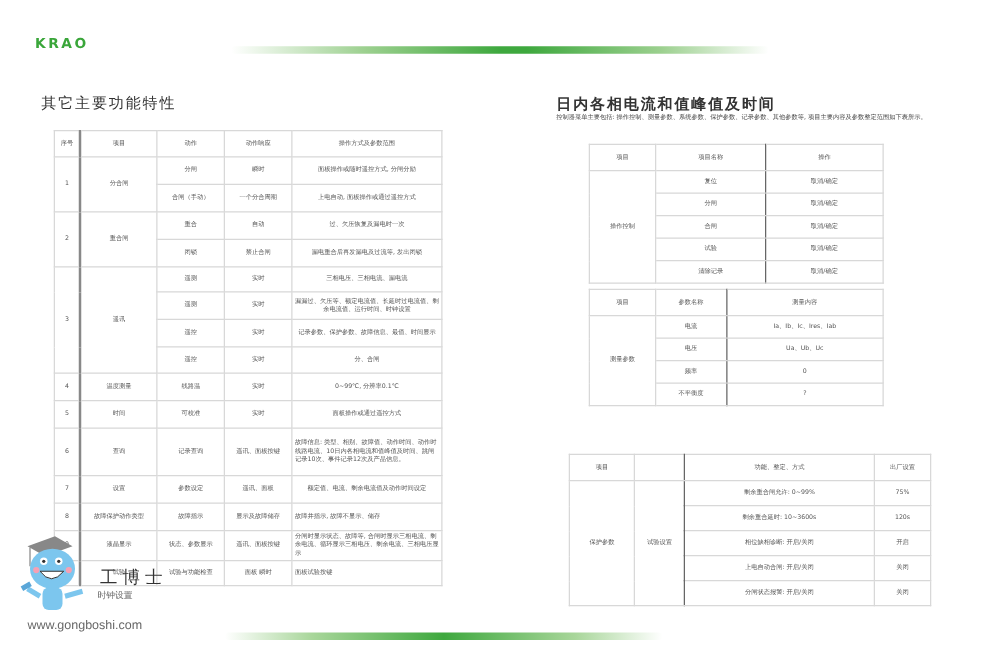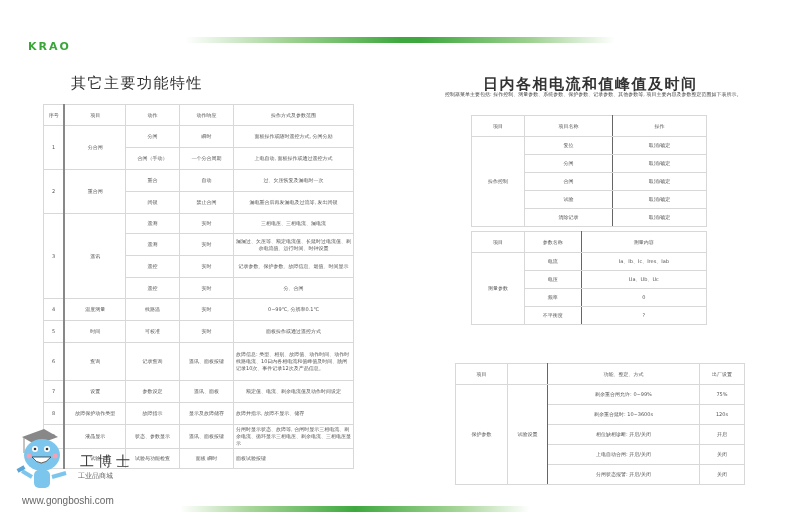--- a/index.html
+++ b/index.html
@@ -1,25 +1,25 @@
 <!DOCTYPE html>
 <html><head>
 <meta charset="utf-8">
 <style>
   * { box-sizing: border-box; margin: 0; padding: 0; }
   html, body { width: 800px; height: 519px; background: #ffffff; overflow: hidden; }
   body { position: relative; font-family: "DejaVu Sans", sans-serif; color: #555; }
 
-  .logo { position: absolute; left: 28px; top: 40px; font-family: "DejaVu Sans", sans-serif; font-weight: bold; font-size: 11px; letter-spacing: 2px; color: #3aa63a; }
+  .logo { position: absolute; left: 28px; top: 28px; font-family: "DejaVu Sans", sans-serif; font-weight: bold; font-size: 11px; letter-spacing: 2px; color: #3aa63a; }
   .top-bar { position: absolute; left: 185px; top: 37px; width: 430px; height: 6px; border-radius: 3px;
     background: linear-gradient(90deg, rgba(255,255,255,0) 0%, #9cd08f 25%, #3ea83e 50%, #3ea83e 55%, #9cd08f 80%, rgba(255,255,255,0) 100%); }
   .bottom-bar { position: absolute; left: 180px; top: 506px; width: 350px; height: 6px; border-radius: 3px;
     background: linear-gradient(90deg, rgba(255,255,255,0) 0%, #a8d69a 20%, #3ea83e 50%, #a8d69a 80%, rgba(255,255,255,0) 100%); }
 
-  .section-title { position: absolute; font-size: 15px; color: #333; letter-spacing: 1.5px; margin-left: 38px; }
+  .section-title { position: absolute; font-size: 12px; color: #333; letter-spacing: 1.5px; }
   .title-left { left: 33px; top: 74px; }
   .title-right { left: 445px; top: 75px; font-weight: bold; }
   .intro { position: absolute; left: 445px; top: 90px; width: 340px; font-size: 5px; line-height: 8px; color: #444; }
 
   table { border-collapse: collapse; position: absolute; font-size: 5px; color: #555; }
   td, th { border: 1px solid #d8d8d8; text-align: center; vertical-align: middle; font-weight: normal; padding: 1px 2px; line-height: 7px; }
   th { height: 21px; }
   .tl { left: 43px; top: 104px; width: 311px; }
   .tl .thick-left { border-left: 2px solid #888; }
   .tl .row-sep td { border-top: 1px solid #999; }
@@ -262,14 +262,14 @@
     <circle cx="33" cy="24" r="1.3" fill="#333"></circle>
   <circle cx="15" cy="31" r="2.5" fill="#f6a0b4"></circle>
     <circle cx="41" cy="31" r="2.5" fill="#f6a0b4"></circle>
   <path d="M18 32 Q27 44 37 32 Z" fill="#fff" stroke="#333" stroke-width="0.8"></path>
   <rect x="20" y="45" width="16" height="18" rx="5" fill="#7cc6ee"></rect>
   <path d="M8 46 L18 52" stroke="#7cc6ee" stroke-width="4"></path>
   <path d="M38 52 L52 48" stroke="#7cc6ee" stroke-width="4"></path>
   <rect x="3" y="42" width="8" height="4" fill="#5aa6d8" transform="rotate(-30 7 44)"></rect>
 </svg>
 <div class="brand-cn">工博士</div>
-<div class="brand-sub">工业品商城</div>
+<div class="brand-sub">时钟设置</div>
 <div class="brand-url">www.gongboshi.com</div>
 
 </body></html>

